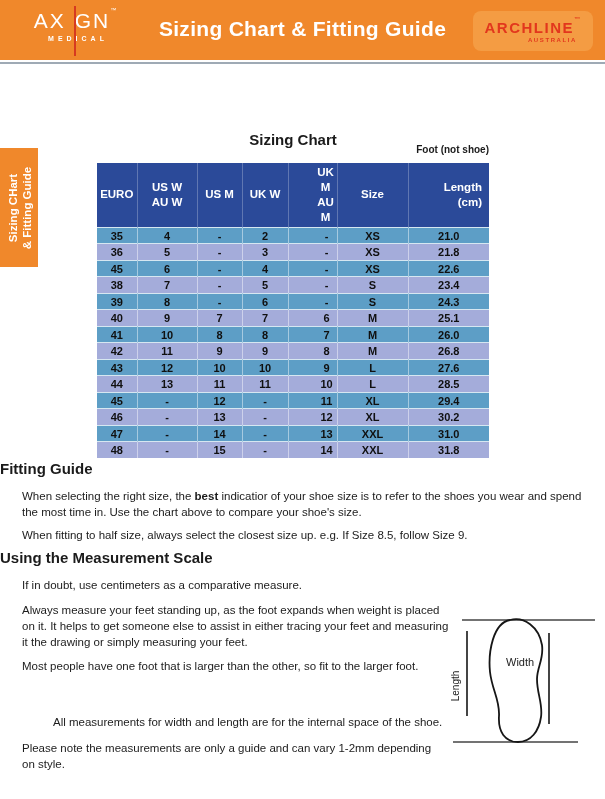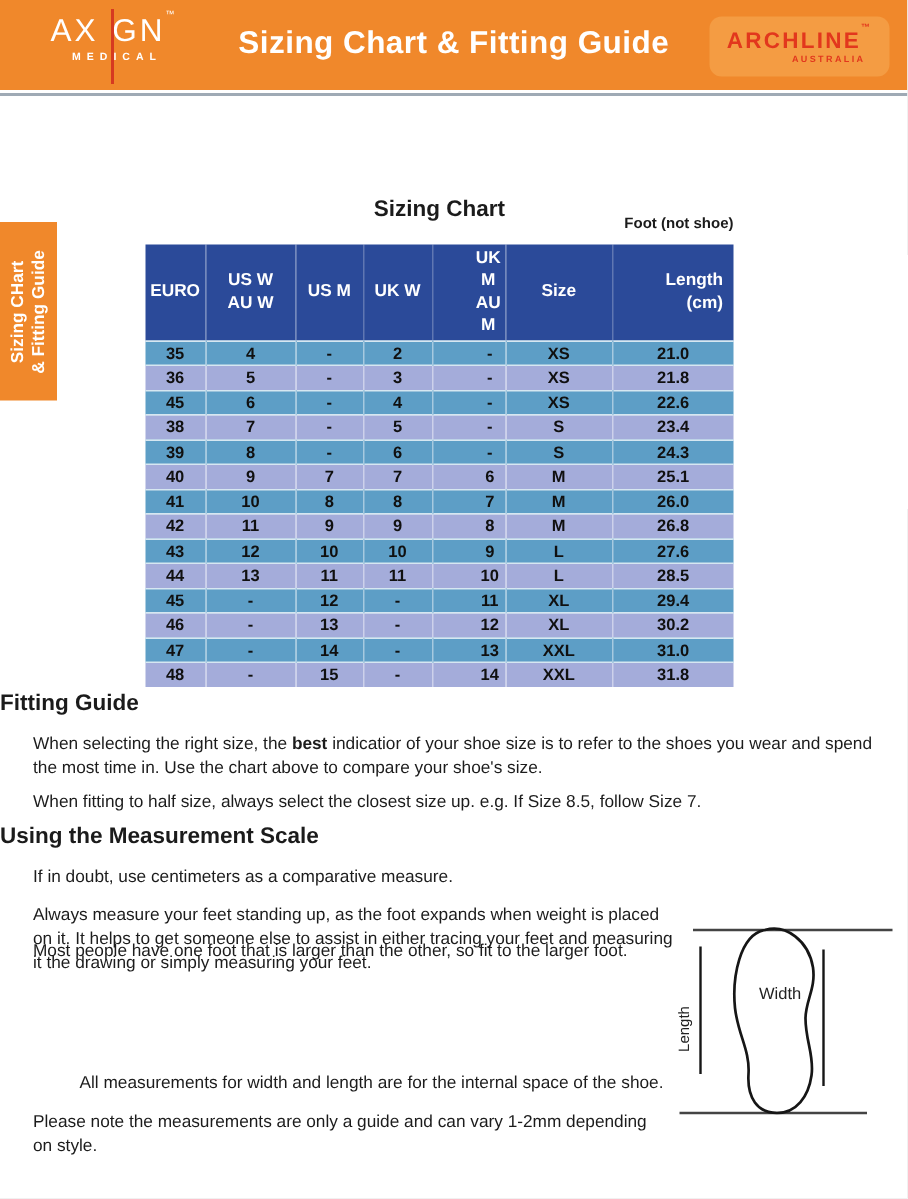--- a/index.html
+++ b/index.html
@@ -65,21 +65,21 @@
 
   
   .h-center { position:absolute; left:0; width:605px; text-align:left; font-size:15px; font-weight:700; }
   .fg-heading { top:460px; }
   .ms-heading { top:549px; }
   .para { position:absolute; left:22px; font-size:11.5px; line-height:1.4; color:#1c1c1c; white-space:pre-line; }
   .p1 { top:488px; width:566px; }
   .p2 { top:527px; width:566px; }
   .p3 { top:577px; width:440px; }
   .p4 { top:602px; width:440px; }
-  .p5 { top:626px; width:440px; }
+  .p5 { top:658px; width:440px; }
   .p6 { top:714px; width:430px;margin-left:31px; }
   .p7 { top:740px; width:430px; }
   .bold { font-weight:700; }
 
   
   .foot-diagram { position:absolute; left:448px; top:606px; width:157px; height:145px; }
 </style>
 </head>
 <body>
 
@@ -248,21 +248,21 @@
           <td>14</td>
           <td>XXL</td>
           <td>31.8</td>
         </tr>
       </tbody>
   </table>
 
   <div class="h-center fg-heading">Fitting Guide</div>
   <div class="para p1"><span>When selecting the right size, the </span><span class="bold">best</span><span> indicatior of your shoe size is to refer to the shoes you wear and spend
 the most time in. Use the chart above to compare your shoe's size.</span></div>
-  <div class="para p2">When fitting to half size, always select the closest size up. e.g. If Size 8.5, follow Size 7.</div>
+  <div class="para p2">When fitting to half size, always select the closest size up. e.g. If Size 8.5, follow Size 9.</div>
 
   <div class="h-center ms-heading">Using the Measurement Scale</div>
   <div class="para p4">Always measure your feet standing up, as the foot expands when weight is placed
 on it. It helps to get someone else to assist in either tracing your feet and measuring
 it the drawing or simply measuring your feet.</div>
   <div class="para p3">If in doubt, use centimeters as a comparative measure.</div>
   <div class="para p5">Most people have one foot that is larger than the other, so fit to the larger foot.</div>
   <div class="para p6">All measurements for width and length are for the internal space of the shoe.</div>
   <div class="para p7">Please note the measurements are only a guide and can vary 1-2mm depending
 on style.</div>

